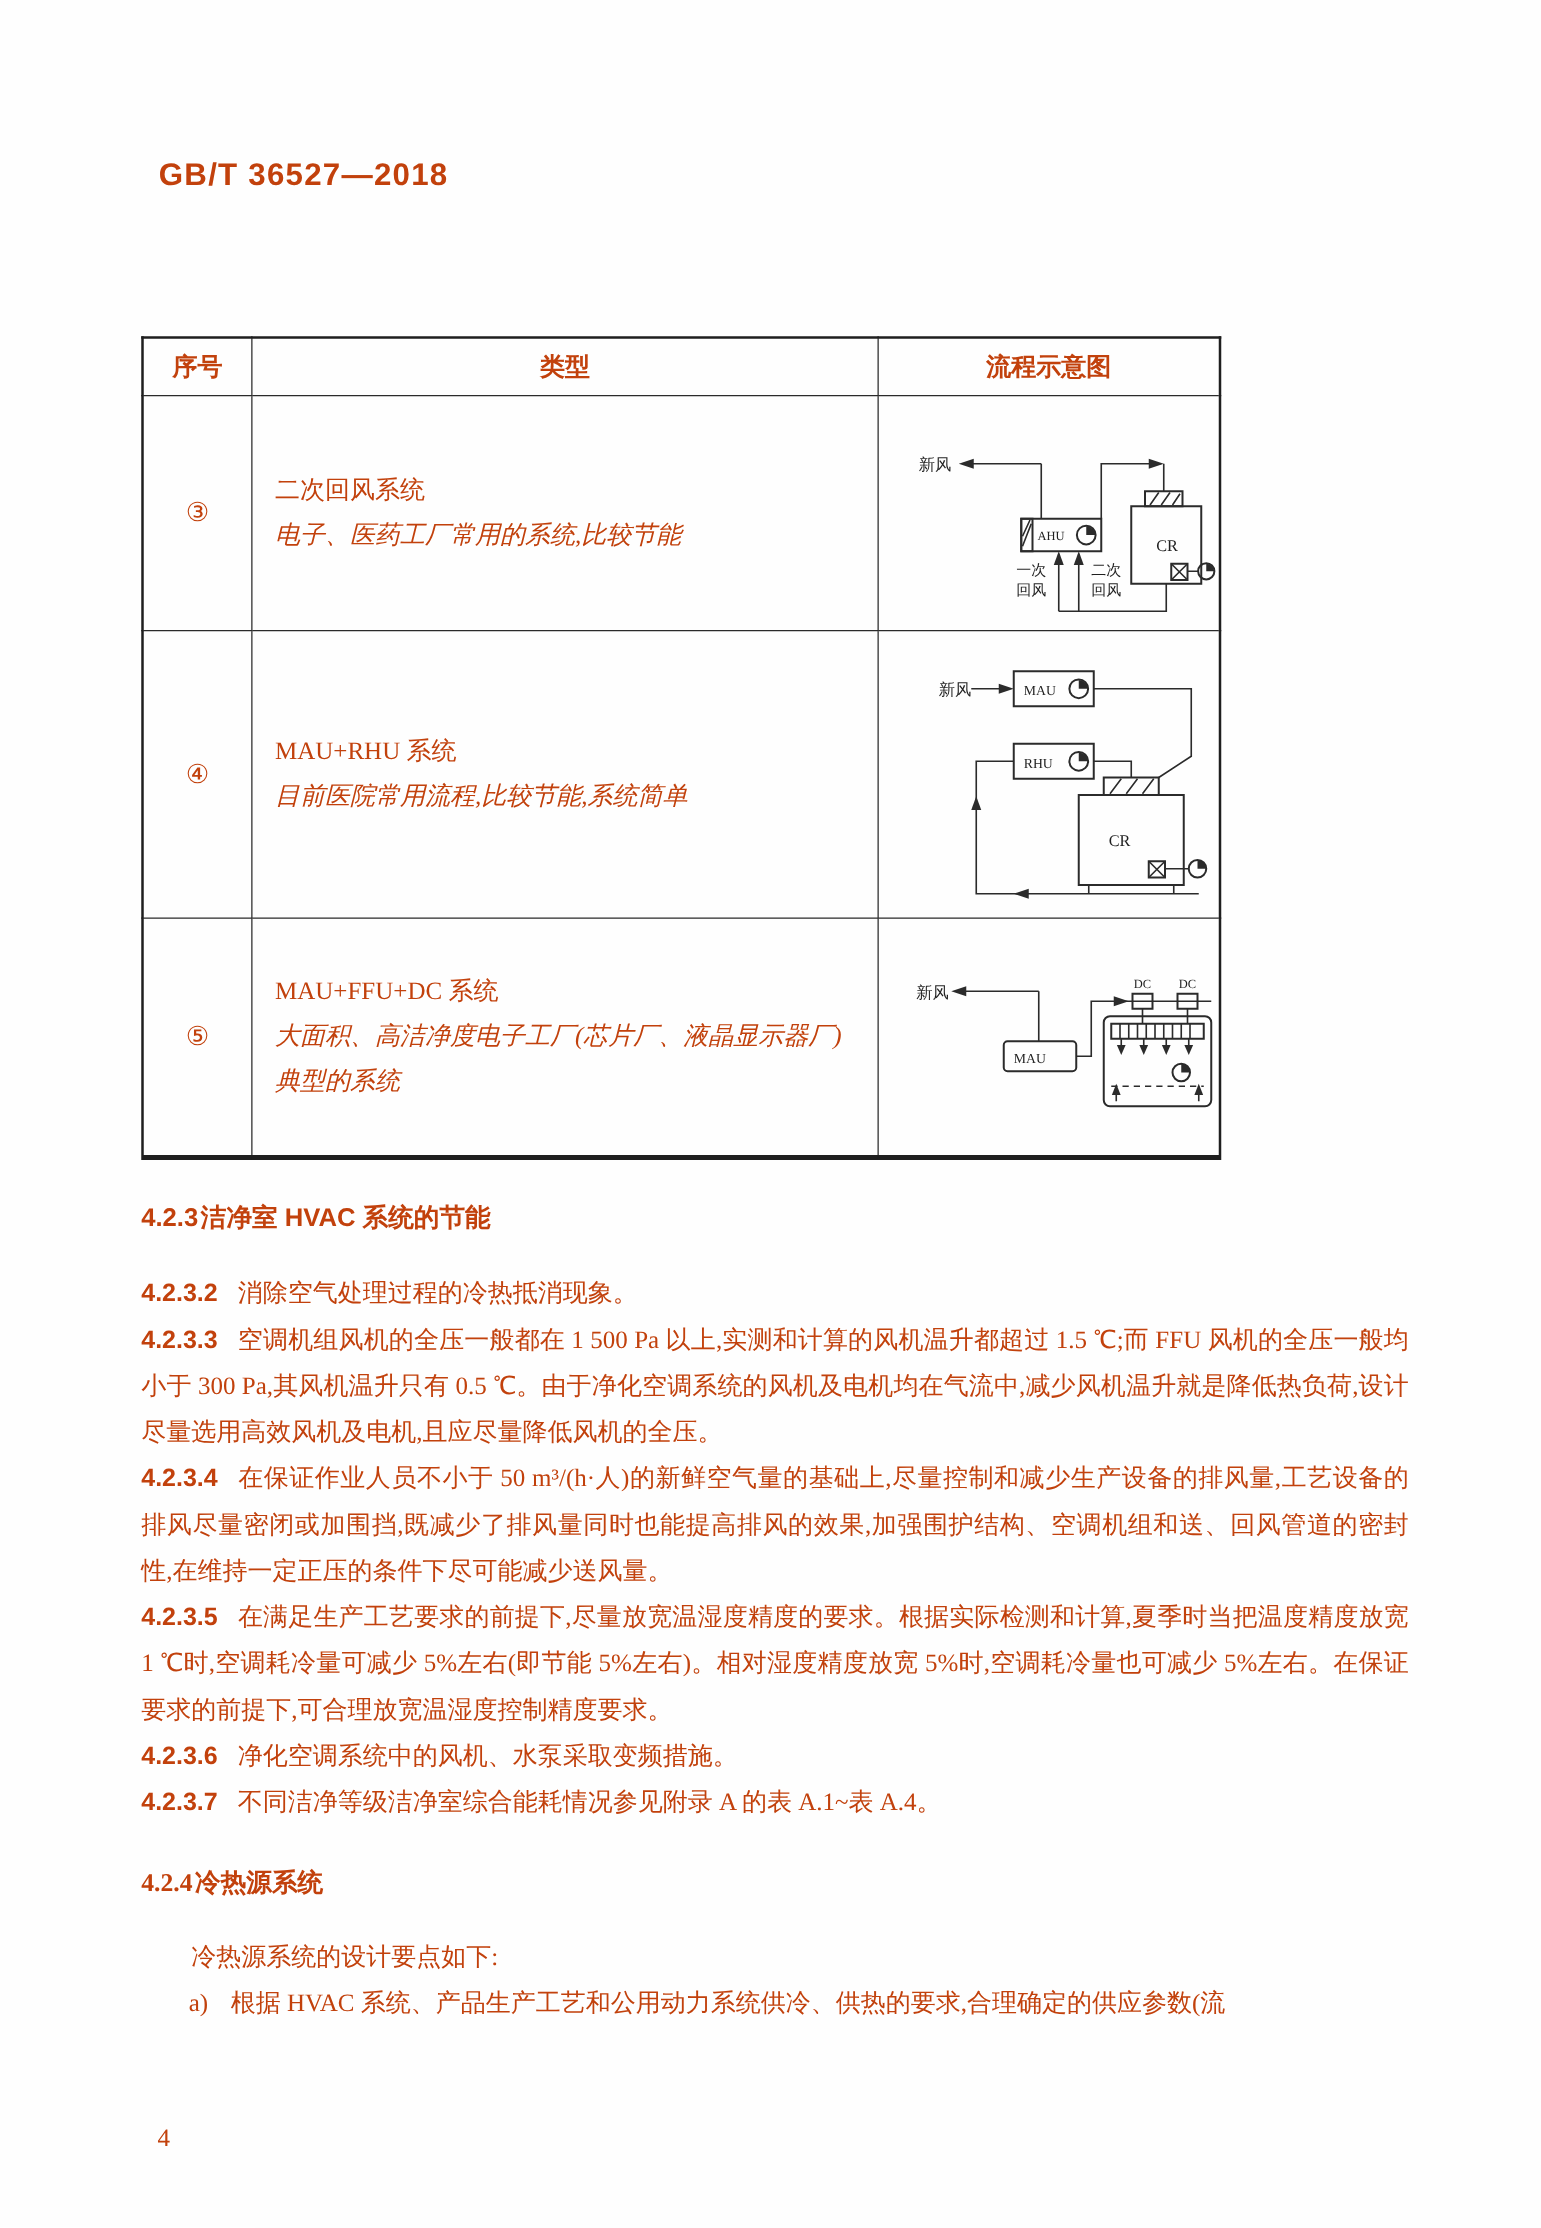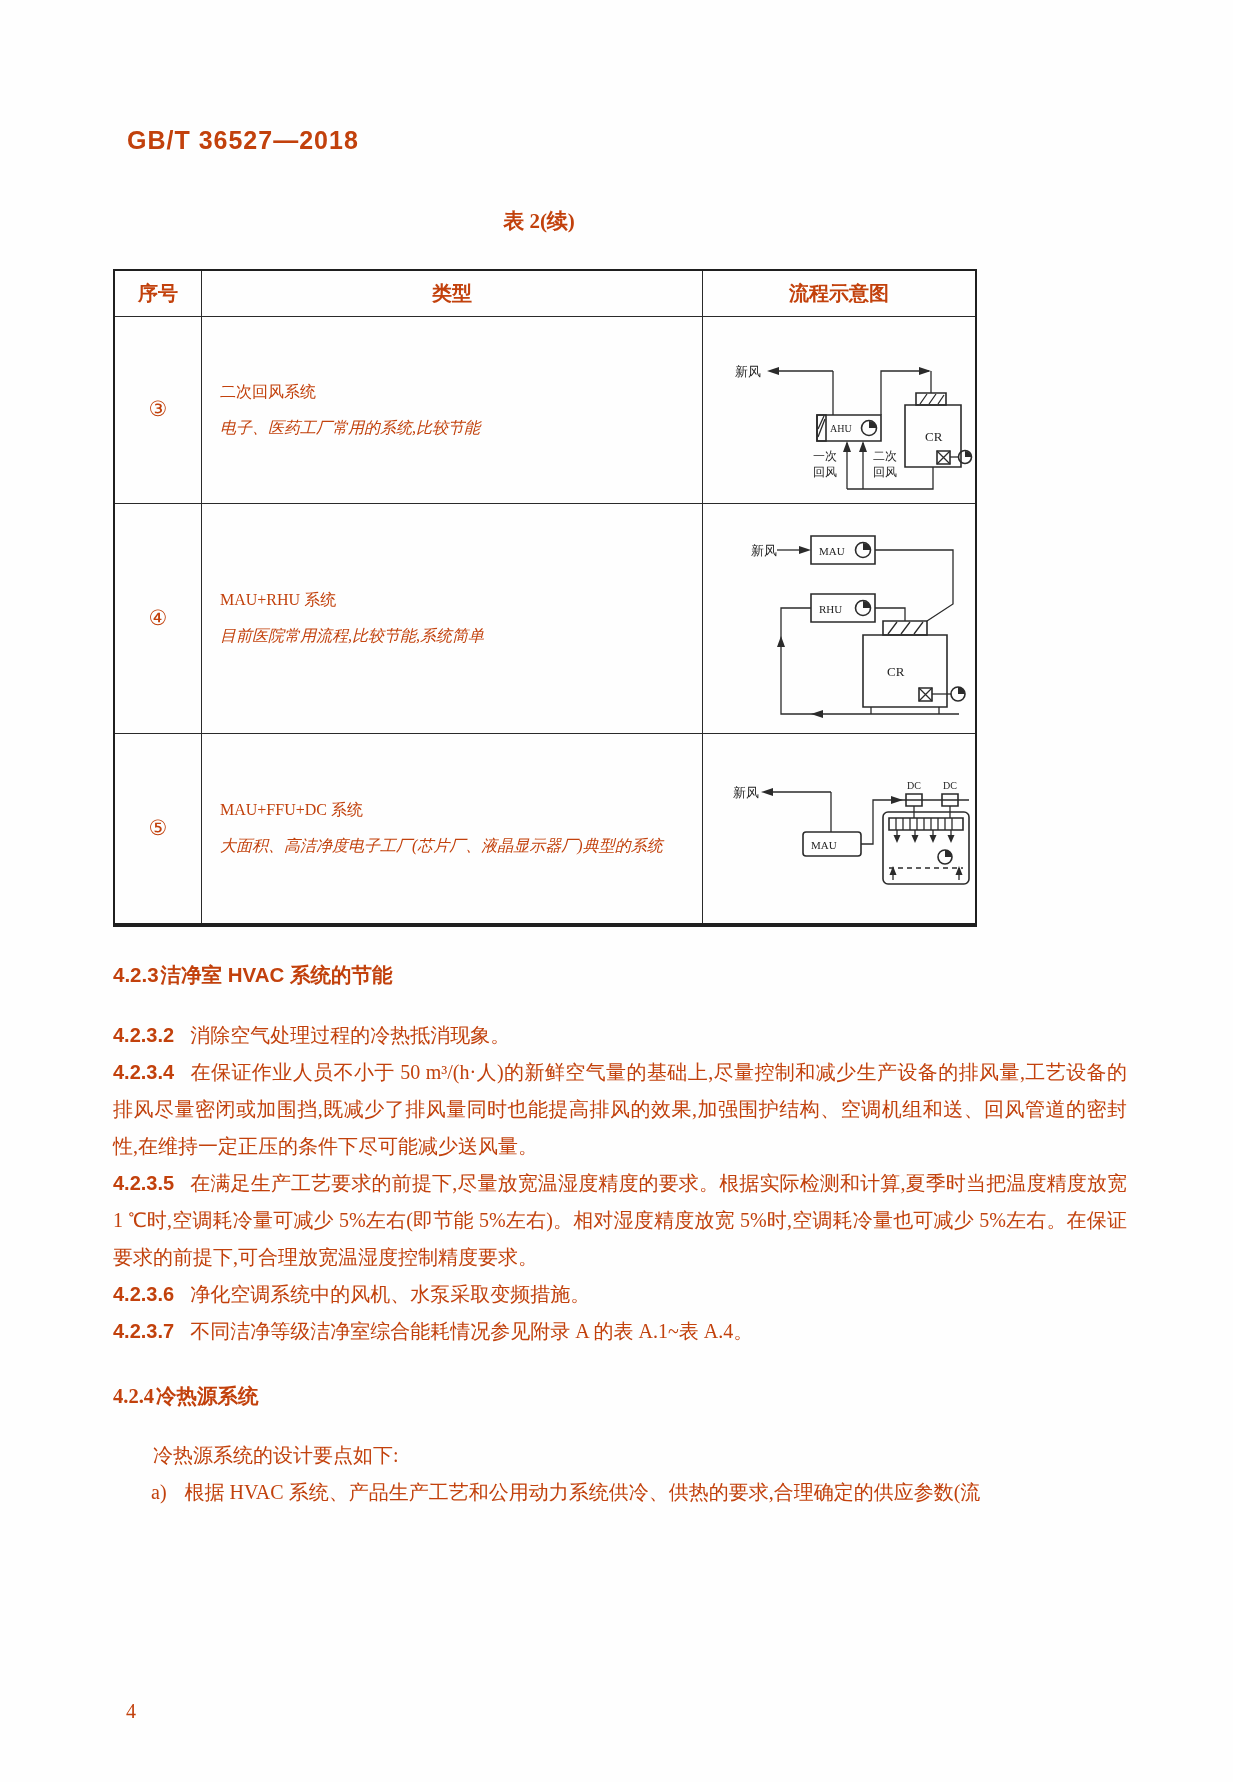--- a/index.html
+++ b/index.html
@@ -28,21 +28,21 @@
   }
   tr.hdr{height:46px;}
   tr.r3{height:184px;}
   tr.r4{height:230px;}
   tr.r5{height:192px;}
   th.col-no{width:84px;}
   th.col-type{width:498px;}
   th.col-diag{width:270px;}
   table.flowtbl th{font-weight:700;font-size:20px;text-align:center;}
   td.no-cell{text-align:center;font-size:21px;}
-  td.type-cell{padding:14px 18px;font-size:16px;line-height:36px;}
+  td.type-cell{padding:14px 18px;font-size:20px;line-height:36px;}
   td.diag-cell{text-align:right;padding:2px 0;}
   .type-title{margin:0;}
   .type-desc{margin:0;font-style:italic;}
   
   svg.diag{display:inline-block;}
   svg.diag *{vector-effect:non-scaling-stroke;}
   svg.diag text{font-family:"Liberation Serif", serif;fill:#1f1f1f;}
   .ln{stroke:#2b2b2b;stroke-width:1.3;fill:none;}
   .bx{stroke:#2b2b2b;stroke-width:1.6;fill:none;}
   .ah{fill:#2b2b2b;stroke:none;}
@@ -66,21 +66,20 @@
   p.list-a .li-id{margin-right:18px;}
   .pageno{position:absolute;left:126px;top:1700px;font-size:20px;}
 </style>
 </head>
 <body>
 
 <div class="page">
 
   <div class="doc-code">GB/T 36527—2018</div>
 
-  <div class="tbl-title">表 2(续)</div>
 
   <table class="flowtbl">
     <tbody>
         <tr class="hdr">
       <th class="col-no">序号</th>
       <th class="col-type">类型</th>
       <th class="col-diag">流程示意图</th>
     </tr>
 
     <tr class="r3">
@@ -220,20 +219,21 @@
       </td>
     </tr>
   </tbody>
     </table>
 
   <div class="bodytext">
     <h3 class="clause-h">
       <span class="hid">4.2.3</span><span>洁净室 HVAC 系统的节能</span>
     </h3>
     <p><span class="cid">4.2.3.2</span><span>消除空气处理过程的冷热抵消现象。</span></p>
+    <p><span class="cid">4.2.3.3</span><span>空调机组风机的全压一般都在 1 500 Pa 以上,实测和计算的风机温升都超过 1.5 ℃;而 FFU 风机的全压一般均小于 300 Pa,其风机温升只有 0.5 ℃。由于净化空调系统的风机及电机均在气流中,减少风机温升就是降低热负荷,设计尽量选用高效风机及电机,且应尽量降低风机的全压。</span></p>
     <p><span class="cid">4.2.3.4</span><span>在保证作业人员不小于 50 m³/(h·人)的新鲜空气量的基础上,尽量控制和减少生产设备的排风量,工艺设备的排风尽量密闭或加围挡,既减少了排风量同时也能提高排风的效果,加强围护结构、空调机组和送、回风管道的密封性,在维持一定正压的条件下尽可能减少送风量。</span></p>
     <p><span class="cid">4.2.3.5</span><span>在满足生产工艺要求的前提下,尽量放宽温湿度精度的要求。根据实际检测和计算,夏季时当把温度精度放宽 1 ℃时,空调耗冷量可减少 5%左右(即节能 5%左右)。相对湿度精度放宽 5%时,空调耗冷量也可减少 5%左右。在保证要求的前提下,可合理放宽温湿度控制精度要求。</span></p>
     <p><span class="cid">4.2.3.6</span><span>净化空调系统中的风机、水泵采取变频措施。</span></p>
     <p><span class="cid">4.2.3.7</span><span>不同洁净等级洁净室综合能耗情况参见附录 A 的表 A.1~表 A.4。</span></p>
 
     <h3 class="clause-h h424">
       <span class="hid">4.2.4</span><span>冷热源系统</span>
     </h3>
     <p class="intro">冷热源系统的设计要点如下:</p>
     <p class="list-a"><span class="li-id">a)</span><span>根据 HVAC 系统、产品生产工艺和公用动力系统供冷、供热的要求,合理确定的供应参数(流</span></p>

